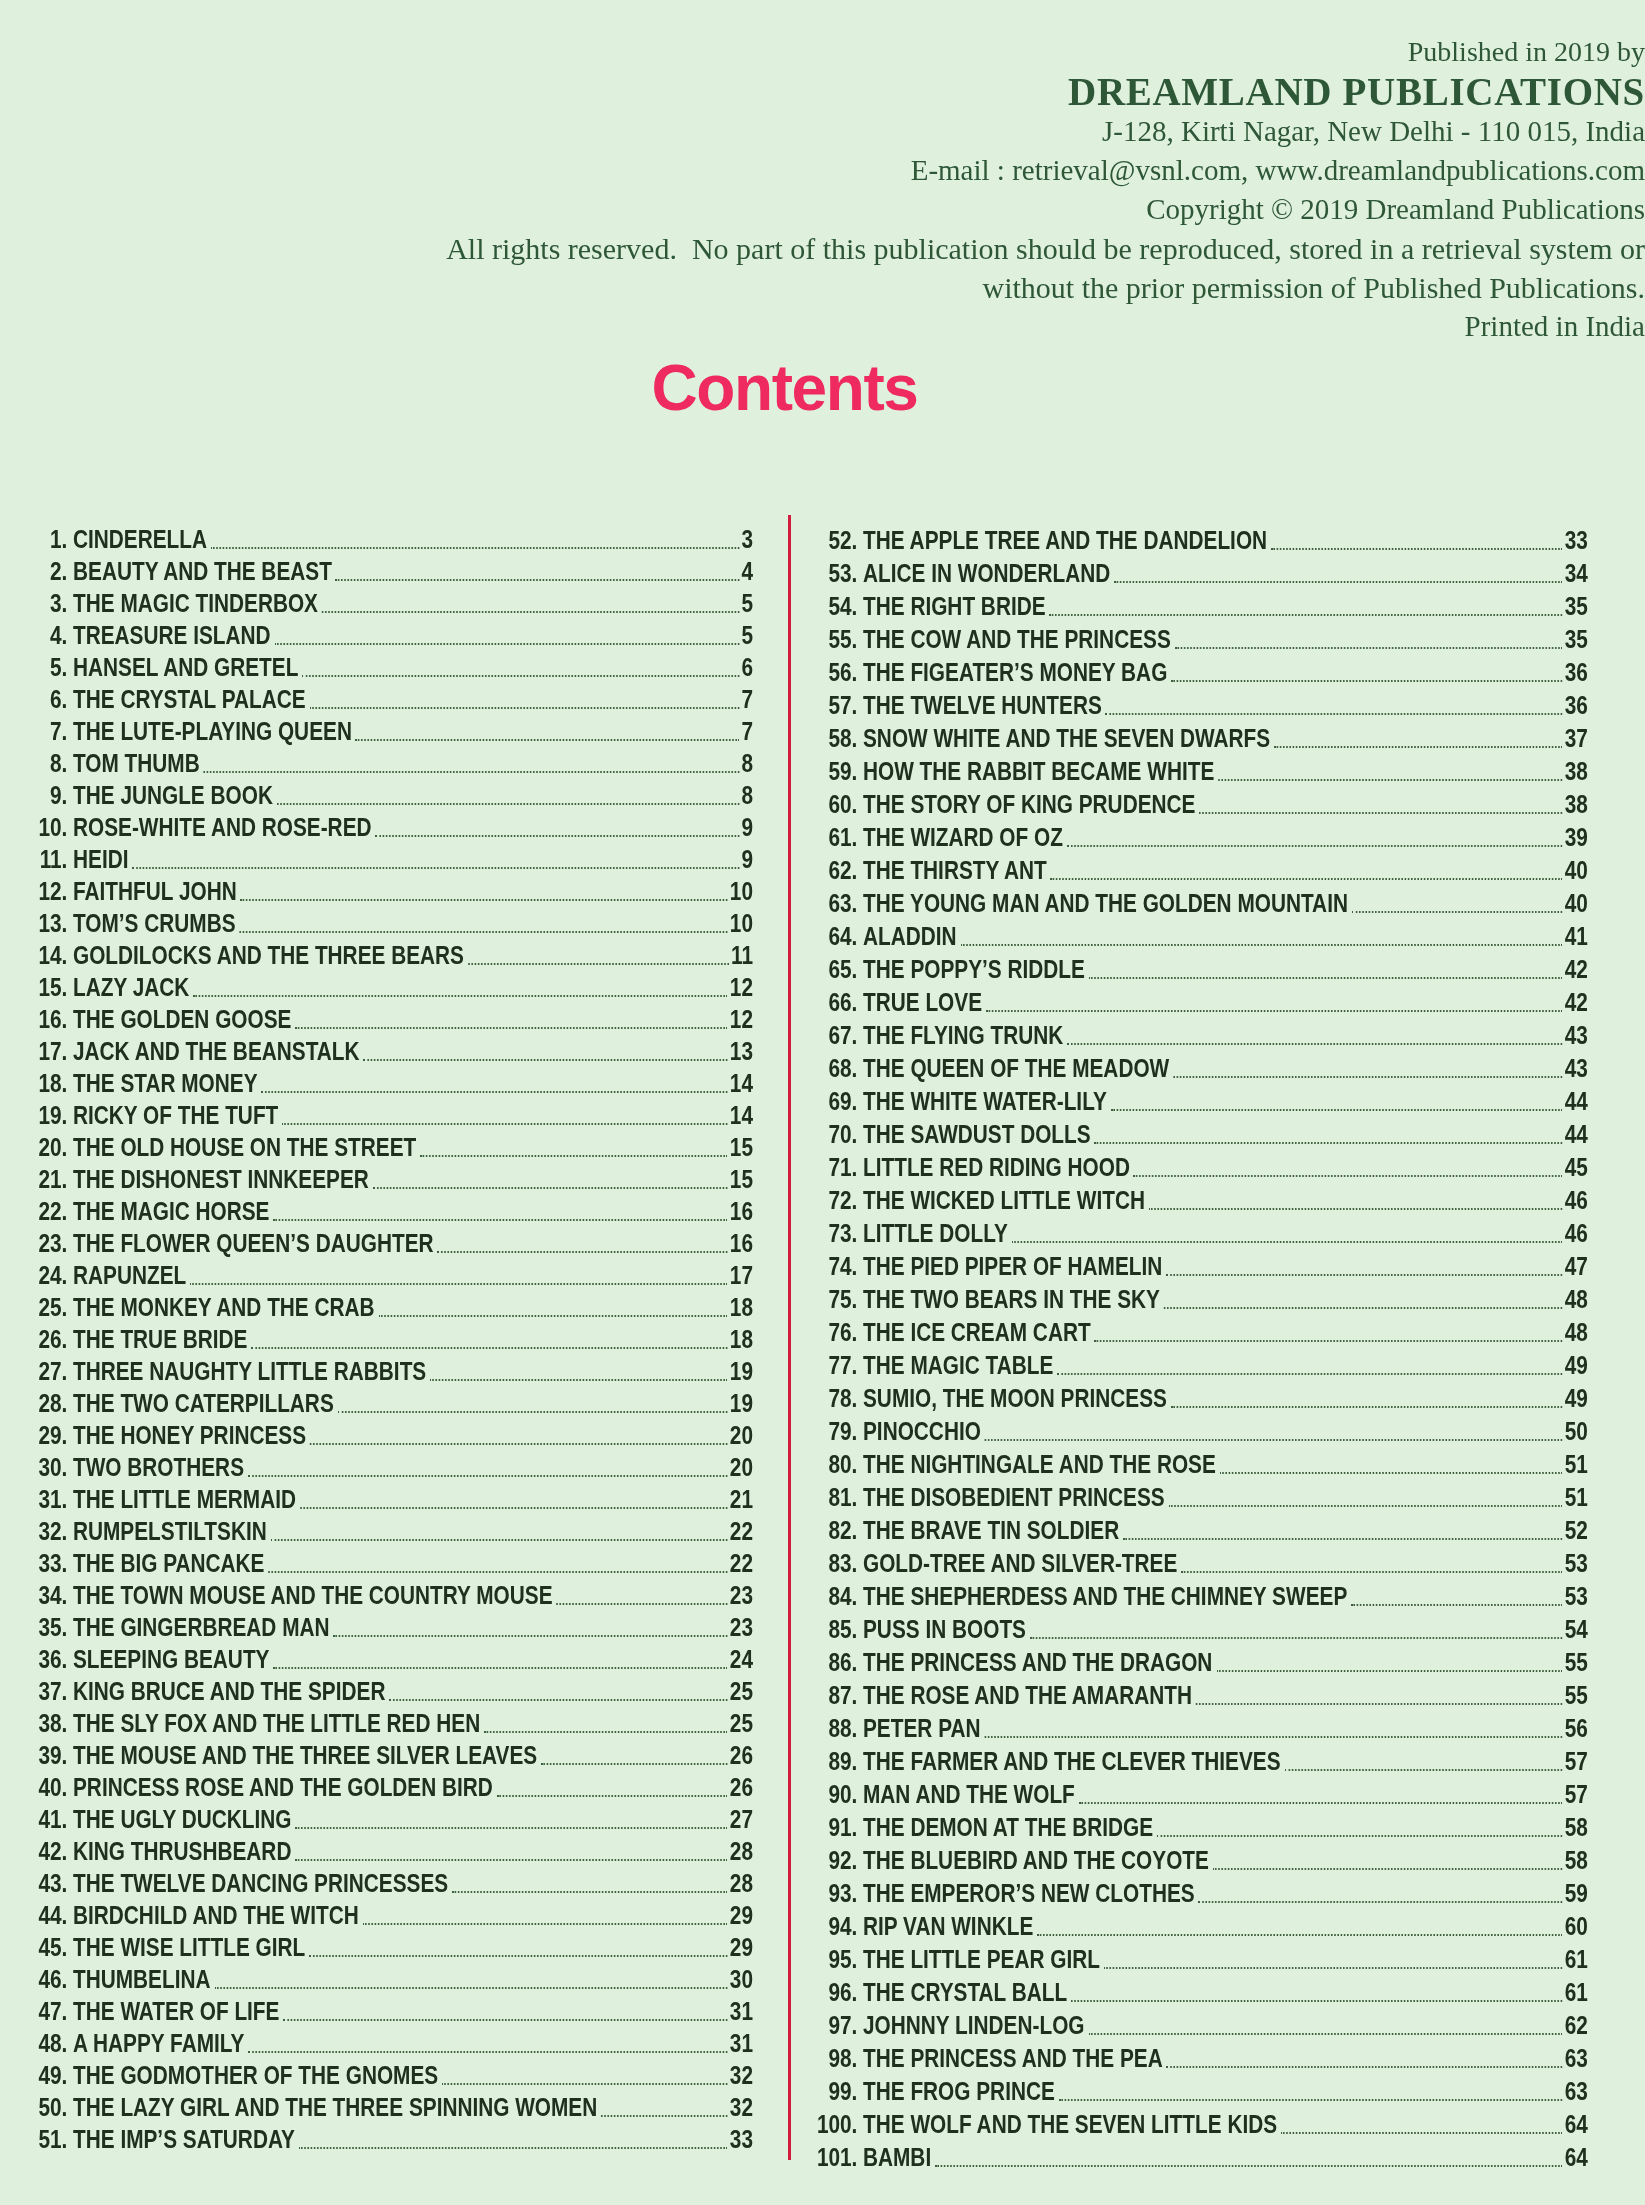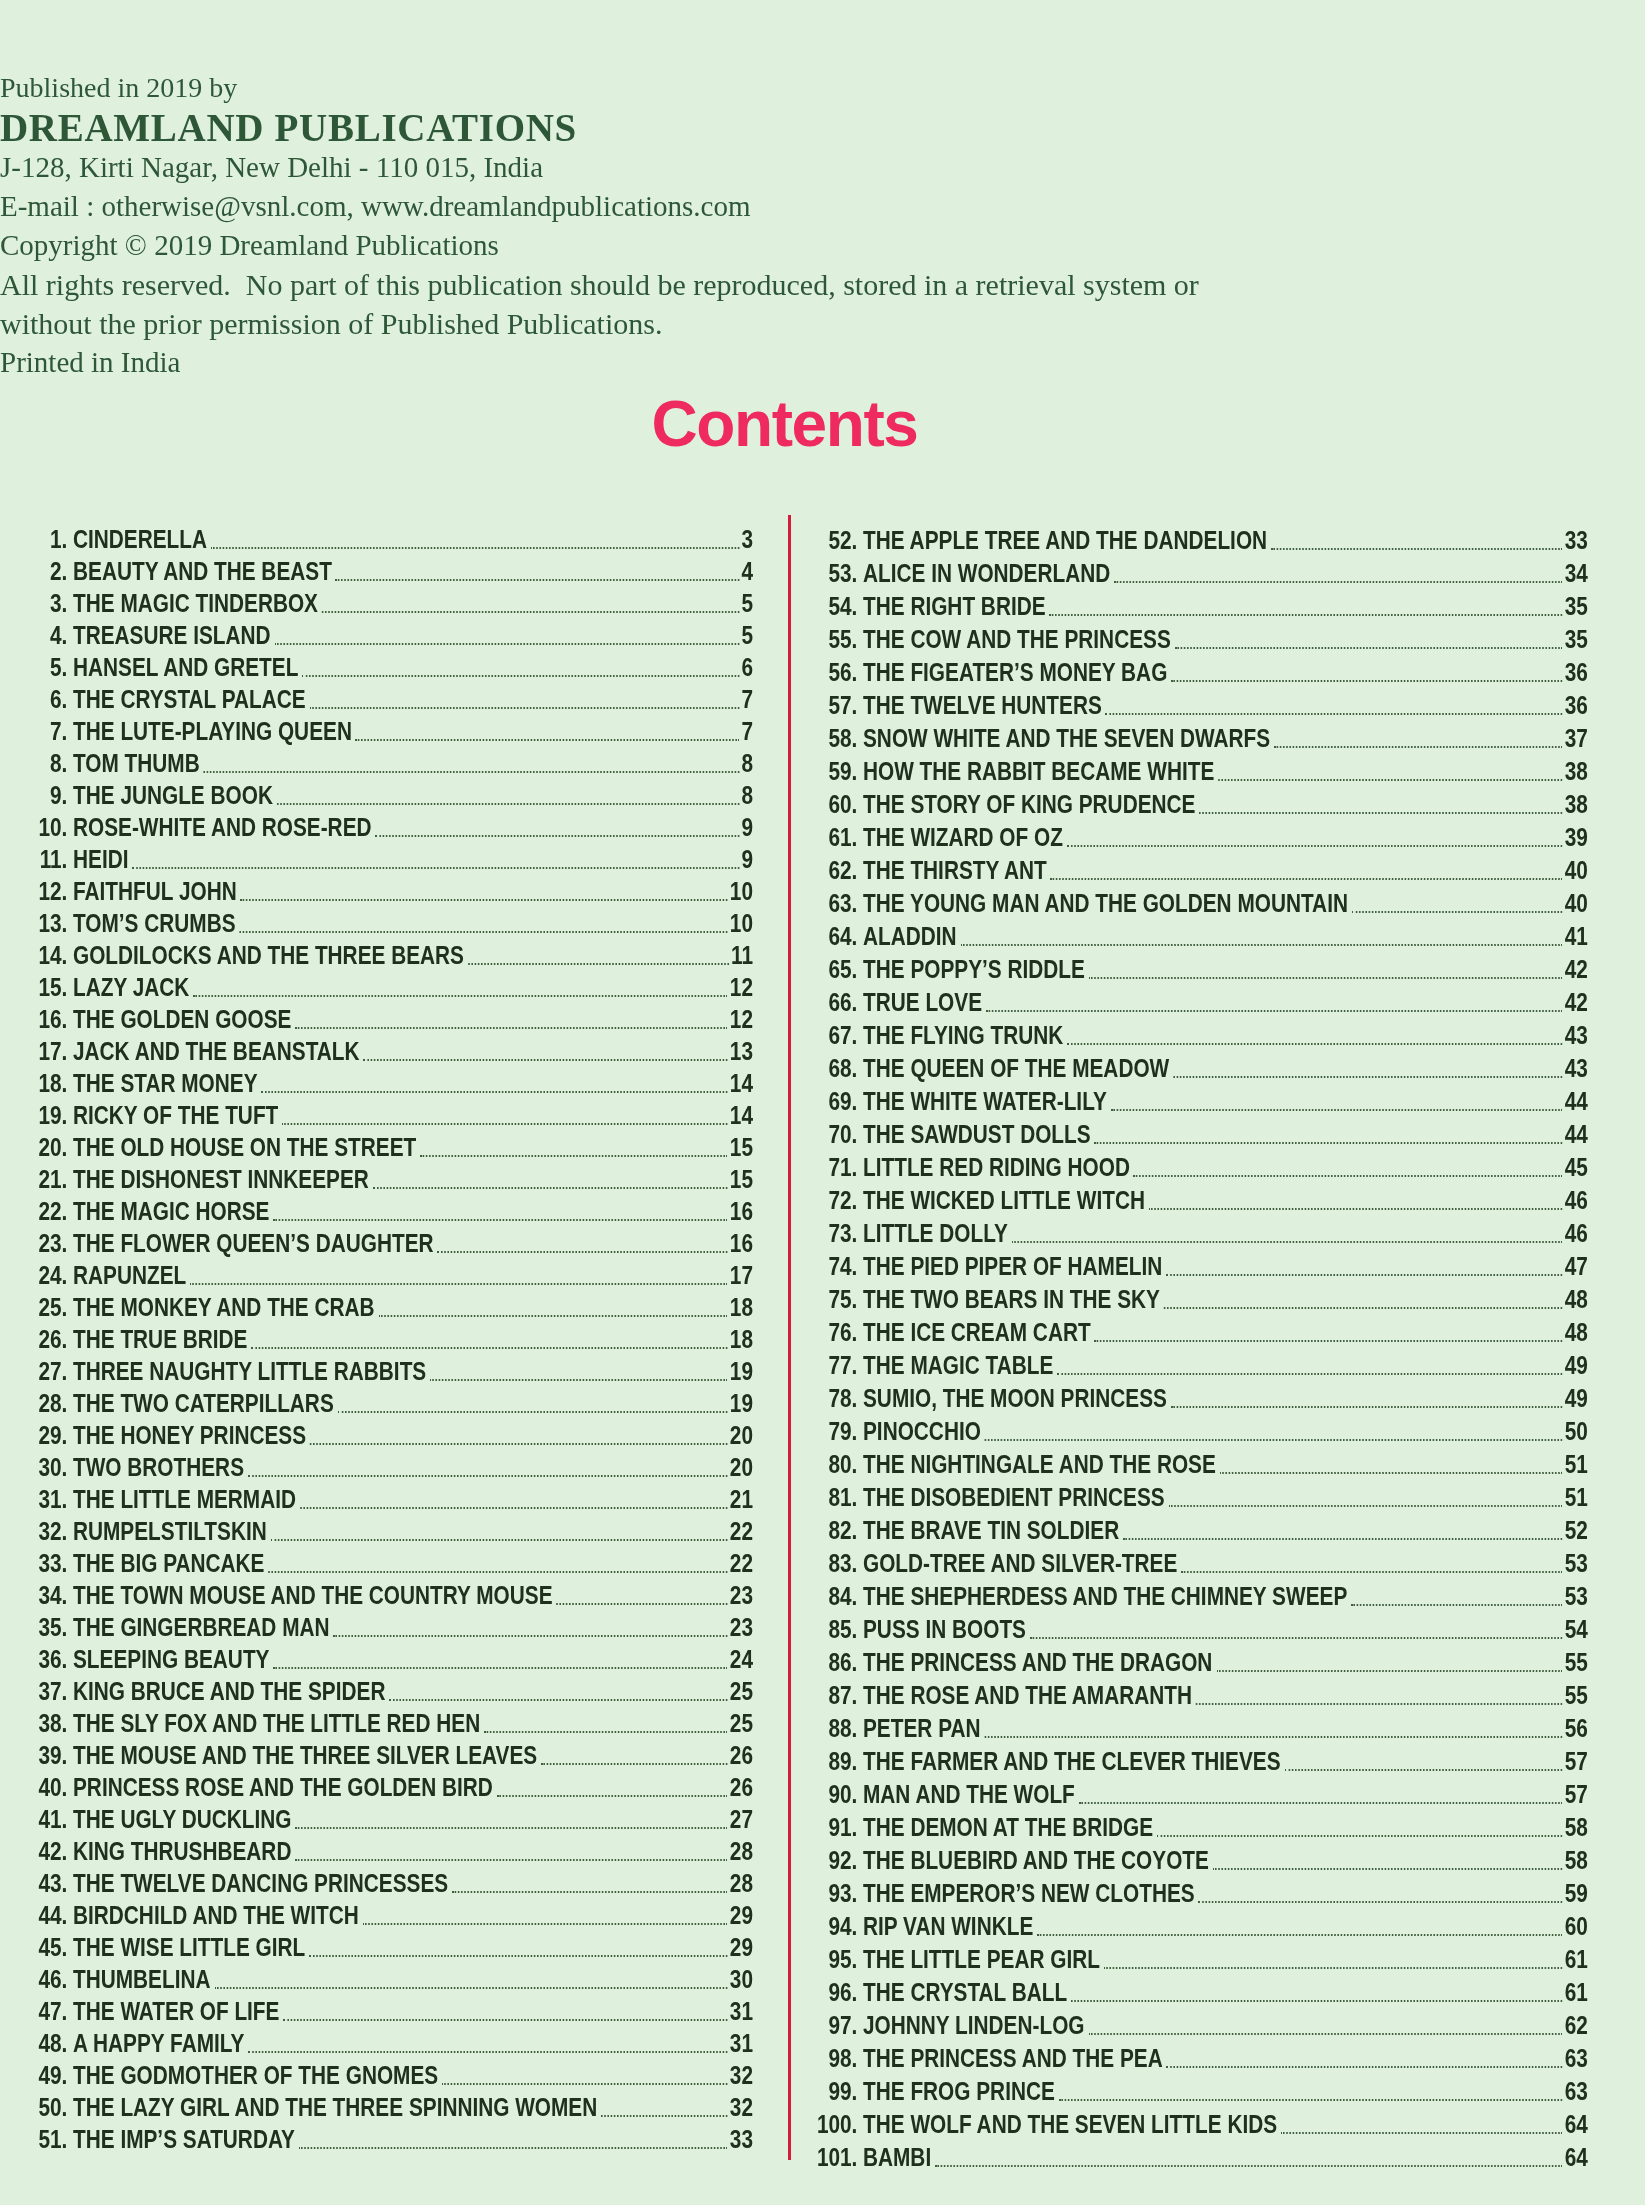--- a/index.html
+++ b/index.html
@@ -15,22 +15,22 @@
   .page{
     position:relative;
     width:1645px;height:2205px;
     margin:0 auto;
     background:var(--bg,#dff0dd);
     overflow:hidden;
     font-family:"Liberation Serif",serif;
     color:var(--green,#2e5737);
   }
   .header{
-    padding-top:68px;
-    text-align:left;
+    padding-top:32px;
+    text-align:right;
   }
   .h-line{
     display:block;
     line-height:39px;
     font-size:29px;
     white-space:pre-wrap;
   }
   .h-published{font-size:28px;}
   .h-publisher{
     font-weight:bold;
@@ -106,21 +106,21 @@
 </style>
 </head>
 <body>
 
 <div class="page">
 
   <div class="header">
     <span class="h-line h-published">Published in 2019 by</span>
     <span class="h-line h-publisher">DREAMLAND PUBLICATIONS</span>
     <span class="h-line">J-128, Kirti Nagar, New Delhi - 110 015, India</span>
-    <span class="h-line">E-mail : otherwise@vsnl.com, www.dreamlandpublications.com</span>
+    <span class="h-line">E-mail : retrieval@vsnl.com, www.dreamlandpublications.com</span>
     <span class="h-line">Copyright © 2019 Dreamland Publications</span>
     <span class="h-line h-notice">All rights reserved.  No part of this publication should be reproduced, stored in a retrieval system or</span>
     <span class="h-line h-notice">without the prior permission of Published Publications.</span>
     <span class="h-line">Printed in India</span>
   </div>
 
   <div class="contents-title">Contents</div>
 
   <div class="toc">
     <div class="toc-col left" id="toc-col-left">

